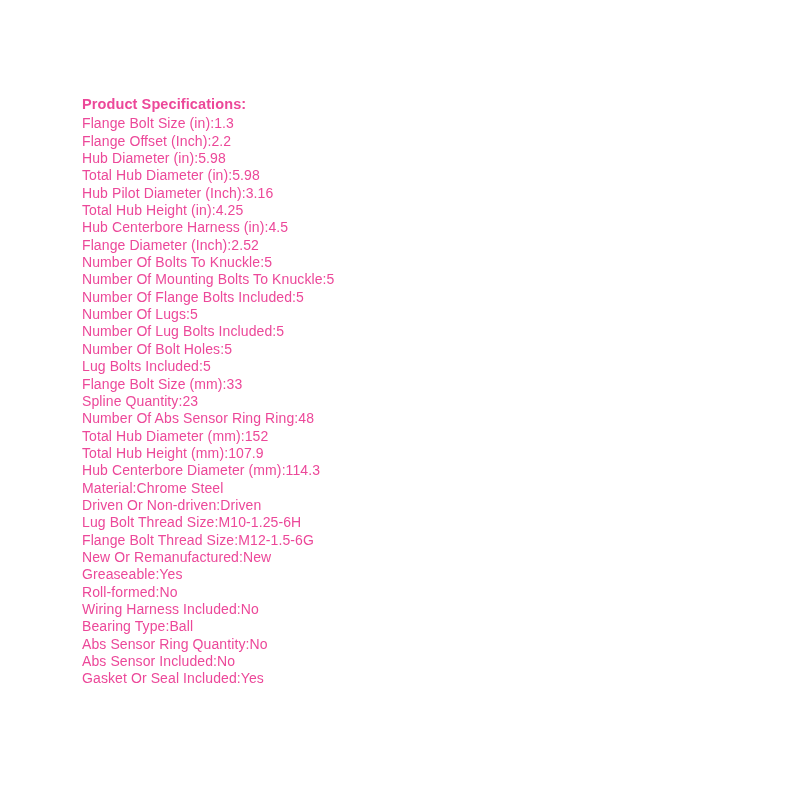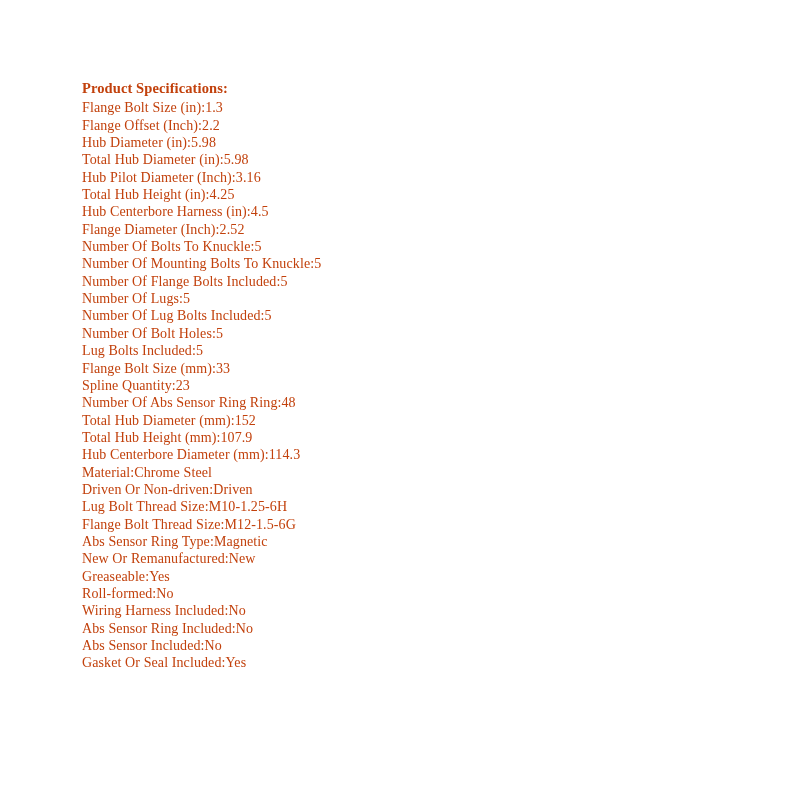--- a/index.html
+++ b/index.html
@@ -10,27 +10,26 @@
     width: 800px;
     height: 800px;
     background: #ffffff;
     font-family: "Liberation Sans", "DejaVu Sans", sans-serif;
     overflow: hidden;
     position: relative;
   }
   .spec-block {
     position: absolute;
     left: 82px;
-    top: 80px;
-    color: #c2410c;
+    top: 96px;
+    color: #ec4899;
     font-size: 14px;
     line-height: 17.35px;
     letter-spacing: 0.1px;
     white-space: nowrap;
-    font-family: Liberation Serif, serif;
   }
   .spec-heading {
     font-weight: bold;
     font-size: 14.5px;
     margin: 0 0 2px 0;
   }
   .spec-line {
     height: 17.35px;
   }
 </style>
@@ -58,22 +57,22 @@
       <div class="spec-line">Flange Bolt Size (mm):33</div>
       <div class="spec-line">Spline Quantity:23</div>
       <div class="spec-line">Number Of Abs Sensor Ring Ring:48</div>
       <div class="spec-line">Total Hub Diameter (mm):152</div>
       <div class="spec-line">Total Hub Height (mm):107.9</div>
       <div class="spec-line">Hub Centerbore Diameter (mm):114.3</div>
       <div class="spec-line">Material:Chrome Steel</div>
       <div class="spec-line">Driven Or Non-driven:Driven</div>
       <div class="spec-line">Lug Bolt Thread Size:M10-1.25-6H</div>
       <div class="spec-line">Flange Bolt Thread Size:M12-1.5-6G</div>
-      <div class="spec-line">Abs Sensor Ring Type:Magnetic</div>
       <div class="spec-line">New Or Remanufactured:New</div>
       <div class="spec-line">Greaseable:Yes</div>
       <div class="spec-line">Roll-formed:No</div>
       <div class="spec-line">Wiring Harness Included:No</div>
-      <div class="spec-line">Abs Sensor Ring Included:No</div>
+      <div class="spec-line">Bearing Type:Ball</div>
+      <div class="spec-line">Abs Sensor Ring Quantity:No</div>
       <div class="spec-line">Abs Sensor Included:No</div>
       <div class="spec-line">Gasket Or Seal Included:Yes</div>
     </div>
 </div>
 
 </body></html>

